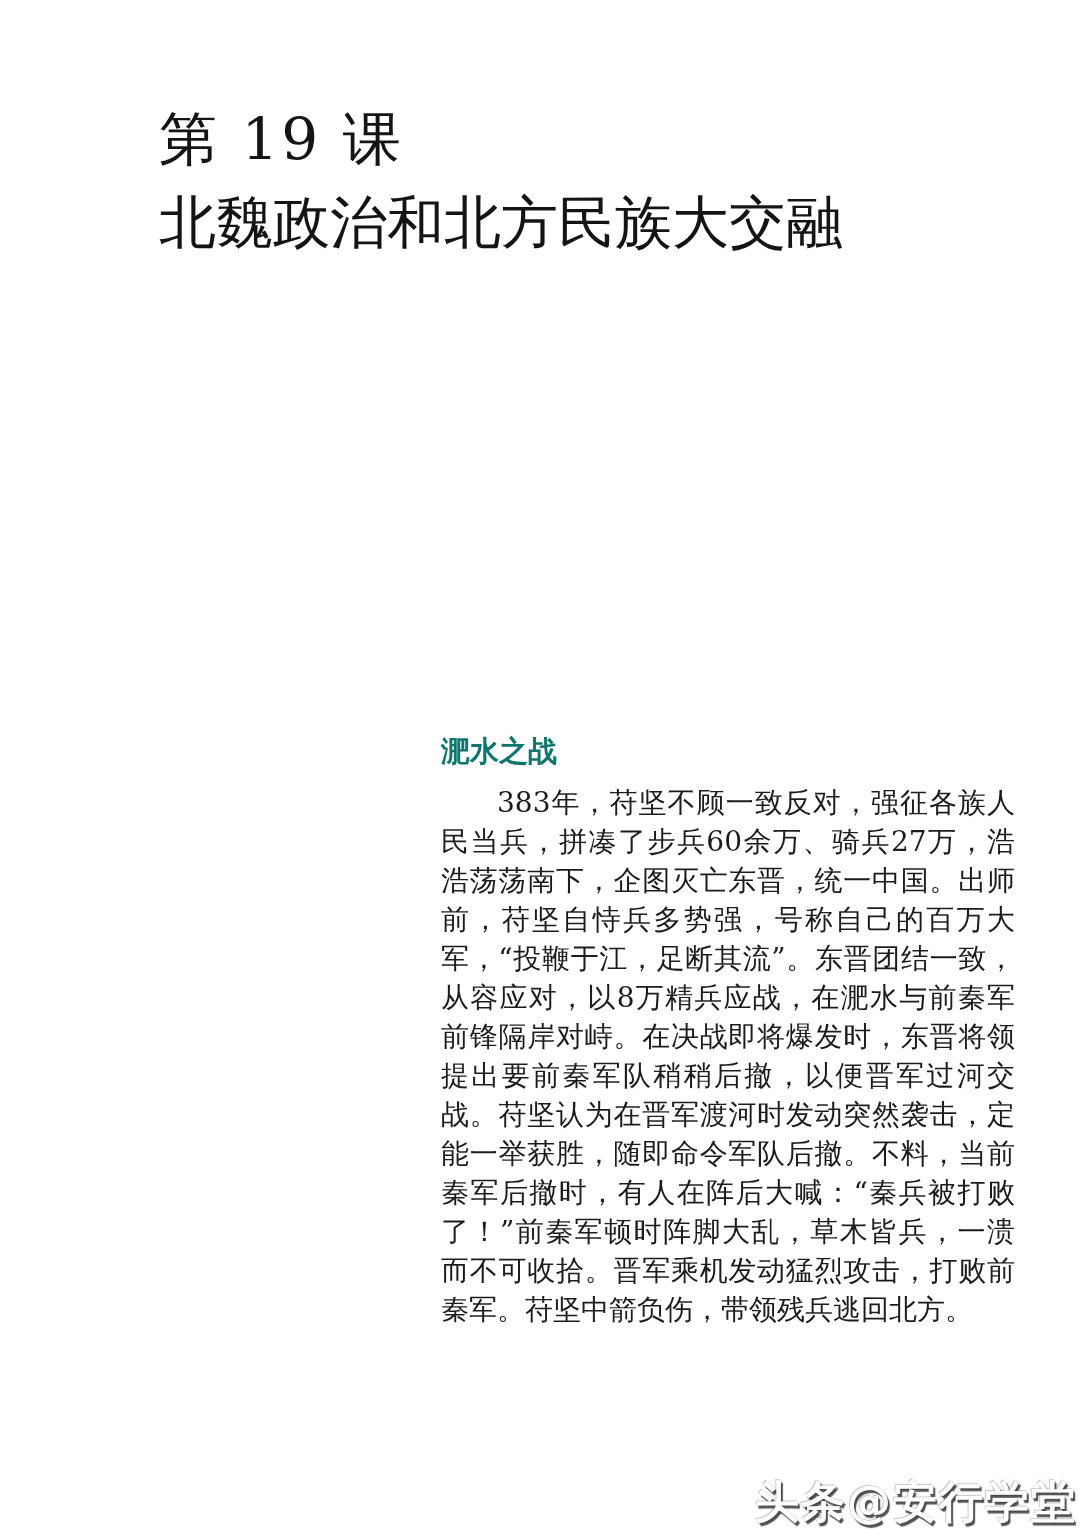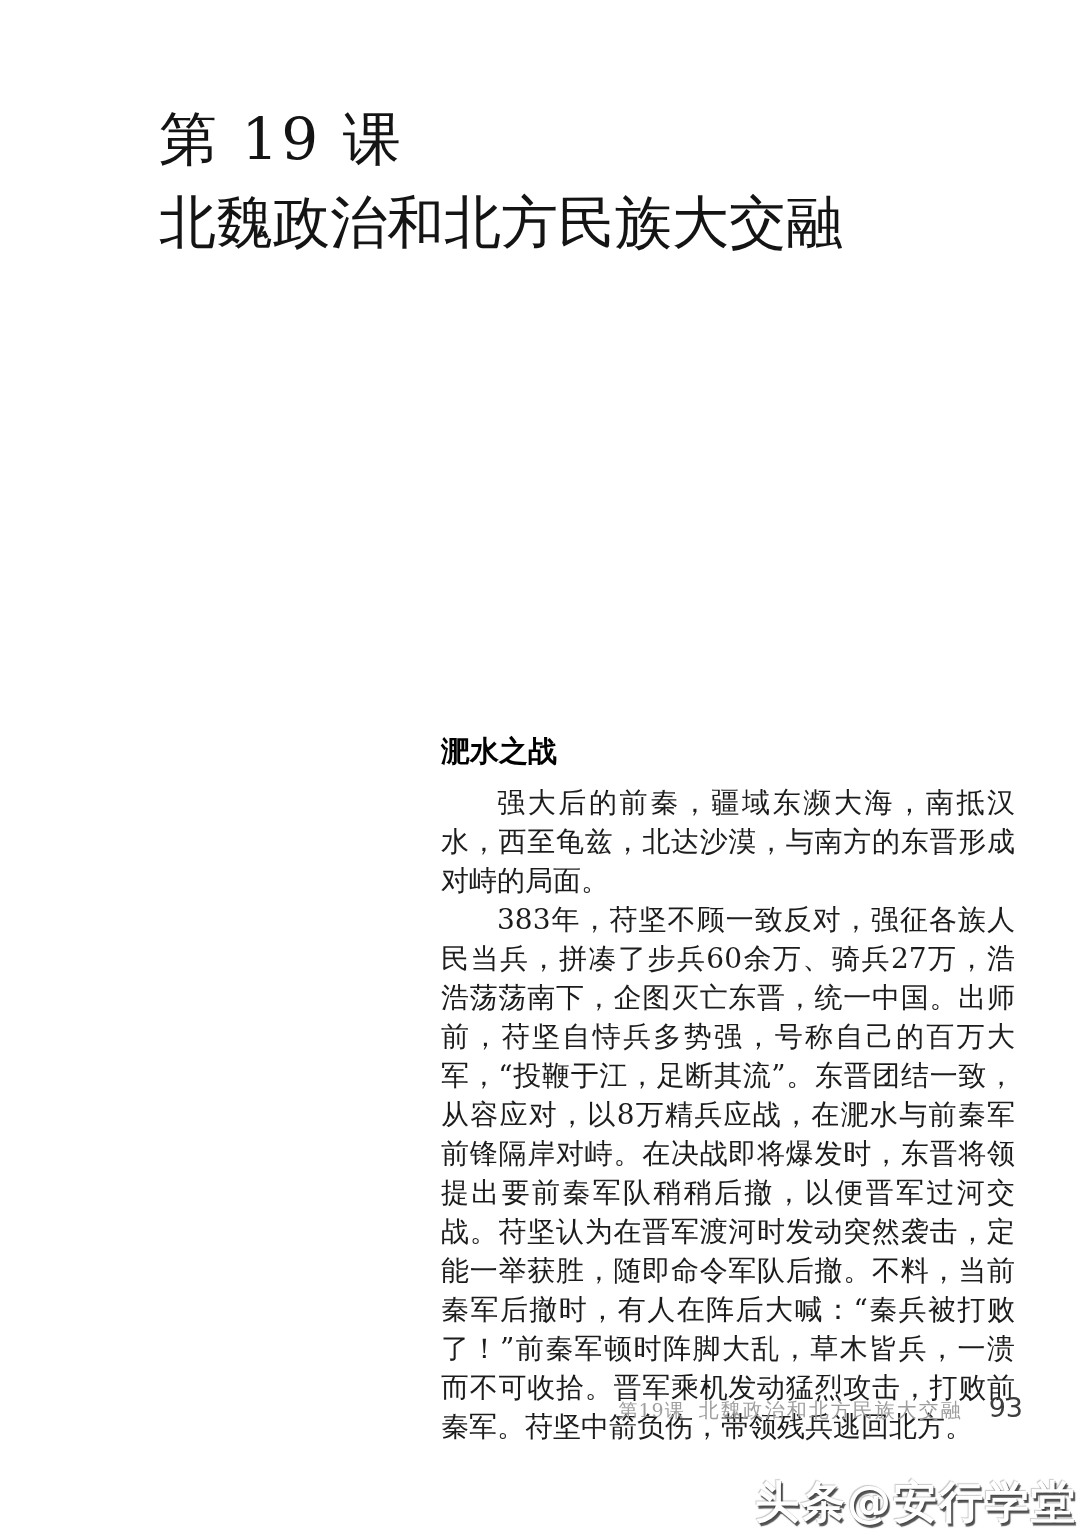--- a/index.html
+++ b/index.html
@@ -57,21 +57,21 @@
   
   .section-heading {
     position: absolute;
     left: 430px;
     top: 733px;
     margin: 0;
     font-family: "DejaVu Sans", "Liberation Sans", sans-serif;
     font-size: 29px;
     font-weight: bold;
     line-height: 36px;
-    color: #000000;
+    color: #0f766e;
     white-space: nowrap;
   }
   .body-text {
     position: absolute;
     left: 430px;
     top: 783px;
     width: 574px;
   }
   .body-text p {
     margin: 0;
@@ -136,23 +136,19 @@
 
   <header>
     <div class="chapter-number">第 19 课</div>
     <div class="chapter-title">北魏政治和北方民族大交融</div>
   </header>
 
 
   <h2 class="section-heading">淝水之战</h2>
 
   <div class="body-text">
-    <p>强大后的前秦，疆域东濒大海，南抵汉水，西至龟兹，北达沙漠，与南方的东晋形成对峙的局面。</p>
     <p>383年，苻坚不顾一致反对，强征各族人民当兵，拼凑了步兵60余万、骑兵27万，浩浩荡荡南下，企图灭亡东晋，统一中国。出师前，苻坚自恃兵多势强，号称自己的百万大军，“投鞭于江，足断其流”。东晋团结一致，从容应对，以8万精兵应战，在淝水与前秦军前锋隔岸对峙。在决战即将爆发时，东晋将领提出要前秦军队稍稍后撤，以便晋军过河交战。苻坚认为在晋军渡河时发动突然袭击，定能一举获胜，随即命令军队后撤。不料，当前秦军后撤时，有人在阵后大喊：“秦兵被打败了！”前秦军顿时阵脚大乱，草木皆兵，一溃而不可收拾。晋军乘机发动猛烈攻击，打败前秦军。苻坚中箭负伤，带领残兵逃回北方。</p>
   </div>
 
-  <footer class="page-footer">
-    <span class="footer-lesson">第19课</span><span class="footer-title">北魏政治和北方民族大交融</span><span class="footer-page-number">93</span>
-  </footer>
 
   <div class="watermark">头条@安行学堂</div>
 
 </div>
 
 </body></html>

